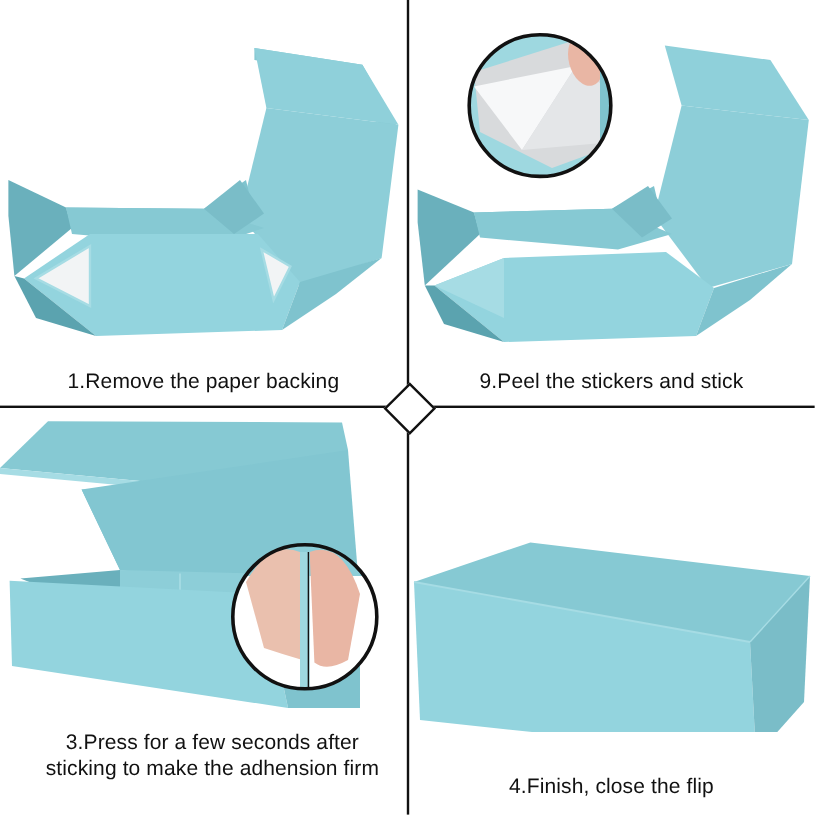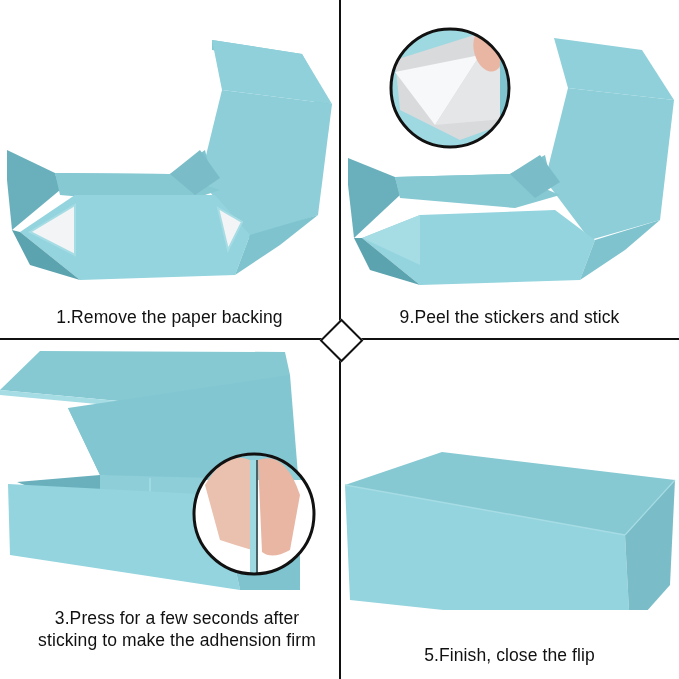--- a/index.html
+++ b/index.html
@@ -119,14 +119,14 @@
   <svg width="339" height="270" viewBox="0 0 339 270">
 
     <polygon points="5,145 102,112 335,140 285,195" fill="#86C9D3"></polygon>
 
     <polygon points="5,145 285,195 290,290 10,260" fill="#93D4DE"></polygon>
 
     <polygon points="285,195 335,140 330,245 290,290" fill="#7ABDC8"></polygon>
     <line x1="5" y1="145" x2="285" y2="195" stroke="#A6DCE4" stroke-width="1.5"></line>
     <line x1="285" y1="195" x2="335" y2="140" stroke="#A6DCE4" stroke-width="1.2"></line>
   </svg>
-  <div class="caption" style="top:304px;">5.Finish, close the flip</div>
+  <div class="caption" style="top:304px;">4.Finish, close the flip</div>
 </div>
 
 </body></html>

